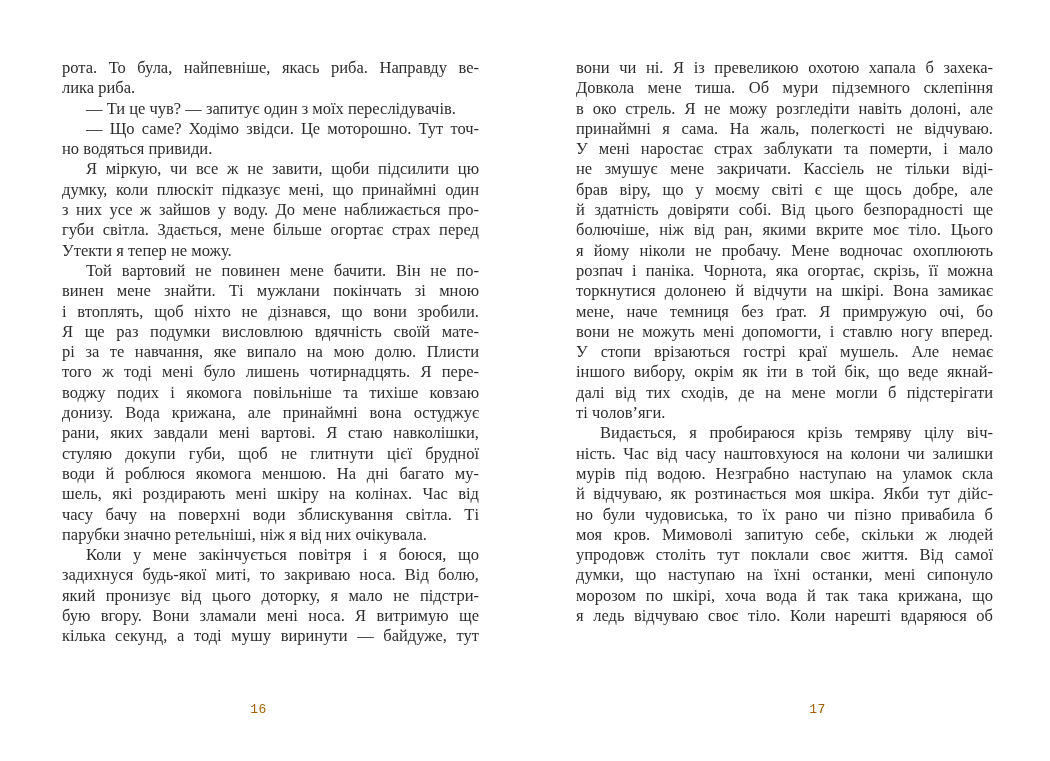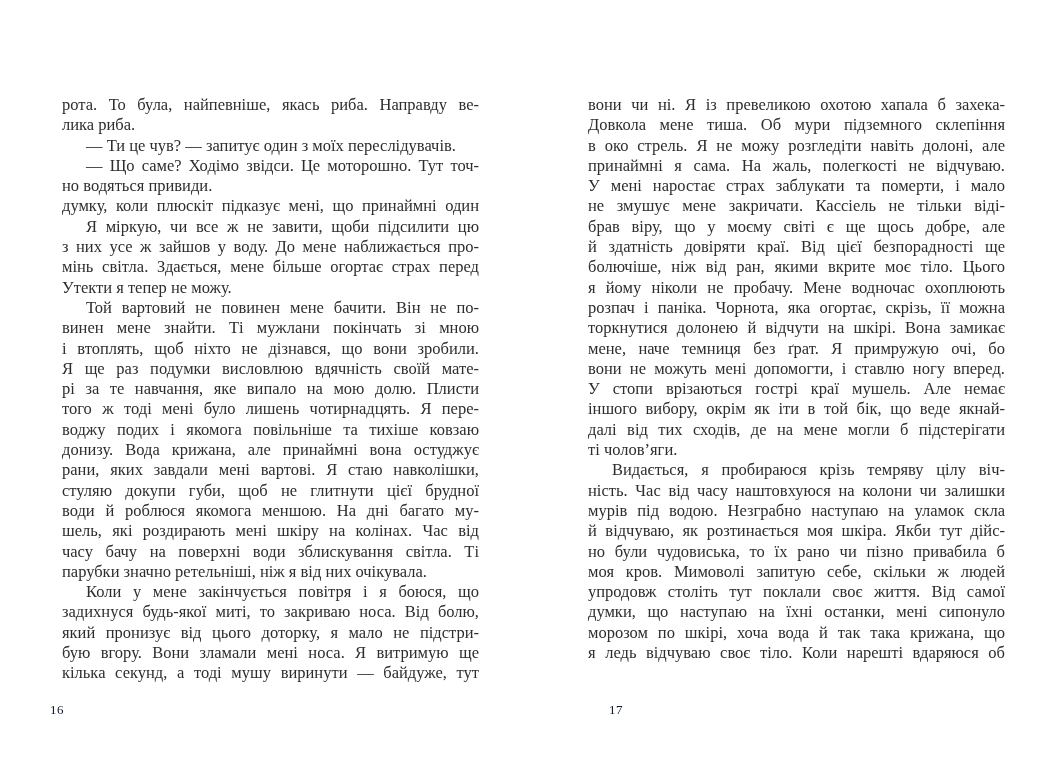--- a/index.html
+++ b/index.html
@@ -19,66 +19,66 @@
     inset: 0;
     background: #ffffff;
   }
   .page-column {
     position: absolute;
     top: 58px;
     width: 417px;
     font-family: "Liberation Serif", "DejaVu Serif", serif;
     font-size: 16.5px;
     color: #2d2d2d;
-    margin-top: 37px;
   }
   .page-column.left  { left: 62px; }
-  .page-column.right { left: 588px; }
+  .page-column.right { left: 576px; }
   .line {
     height: 20.3px;
     line-height: 20.3px;
     text-align: justify;
     text-align-last: justify;
     text-justify: inter-word;
     white-space: normal;
     overflow: hidden;
   }
   .line.end {
     text-align: center;
     text-align-last: left;
   }
   .line.indent {
     text-indent: 24px;
   }
   .page-num {
     position: absolute;
     top: 702px;
     width: 417px;
-    font-family: Liberation Serif, serif;
+    text-align: center;
+    font-family: Liberation Mono, monospace;
     font-size: 13px;
-    color: #0f172a;
+    color: #a16207;
     letter-spacing: 0.5px;
   }
   .page-num.left  { left: 50px; }
   .page-num.right { left: 609px; }
 </style>
 </head>
 <body>
 
 <div class="spread">
   <div class="page-column left">
       <div class="line">рота. То була, найпевніше, якась риба. Направду ве-</div>
       <div class="line end">лика риба.</div>
       <div class="line end indent">— Ти це чув? — запитує один з моїх переслідувачів.</div>
       <div class="line indent">— Що саме? Ходімо звідси. Це моторошно. Тут точ-</div>
       <div class="line end">но водяться привиди.</div>
+      <div class="line indent">Я міркую, чи все ж не завити, щоби підсилити цю</div>
       <div class="line">думку, коли плюскіт підказує мені, що принаймні один</div>
-      <div class="line indent">Я міркую, чи все ж не завити, щоби підсилити цю</div>
       <div class="line">з них усе ж зайшов у воду. До мене наближається про-</div>
-      <div class="line">мінь світла. Здається, мене більше огортає страх перед</div>
+      <div class="line">губи світла. Здається, мене більше огортає страх перед</div>
       <div class="line end">Утекти я тепер не можу.</div>
       <div class="line indent">Той вартовий не повинен мене бачити. Він не по-</div>
       <div class="line">винен мене знайти. Ті мужлани покінчать зі мною</div>
       <div class="line">і втоплять, щоб ніхто не дізнався, що вони зробили.</div>
       <div class="line">Я ще раз подумки висловлюю вдячність своїй мате-</div>
       <div class="line">рі за те навчання, яке випало на мою долю. Плисти</div>
       <div class="line">того ж тоді мені було лишень чотирнадцять. Я пере-</div>
       <div class="line">воджу подих і якомога повільніше та тихіше ковзаю</div>
       <div class="line">донизу. Вода крижана, але принаймні вона остуджує</div>
       <div class="line">рани, яких завдали мені вартові. Я стаю навколішки,</div>
@@ -95,21 +95,21 @@
     </div>
 
   <div class="page-column right">
       <div class="line">вони чи ні. Я із превеликою охотою хапала б захека-</div>
       <div class="line">Довкола мене тиша. Об мури підземного склепіння</div>
       <div class="line">в око стрель. Я не можу розгледіти навіть долоні, але</div>
       <div class="line">принаймні я сама. На жаль, полегкості не відчуваю.</div>
       <div class="line">У мені наростає страх заблукати та померти, і мало</div>
       <div class="line">не змушує мене закричати. Кассіель не тільки віді-</div>
       <div class="line">брав віру, що у моєму світі є ще щось добре, але</div>
-      <div class="line">й здатність довіряти краї. Від цієї безпорадності ще</div>
+      <div class="line">й здатність довіряти собі. Від цього безпорадності ще</div>
       <div class="line">болючіше, ніж від ран, якими вкрите моє тіло. Цього</div>
       <div class="line">я йому ніколи не пробачу. Мене водночас охоплюють</div>
       <div class="line">розпач і паніка. Чорнота, яка огортає, скрізь, її можна</div>
       <div class="line">торкнутися долонею й відчути на шкірі. Вона замикає</div>
       <div class="line">мене, наче темниця без ґрат. Я примружую очі, бо</div>
       <div class="line">вони не можуть мені допомогти, і ставлю ногу вперед.</div>
       <div class="line">У стопи врізаються гострі краї мушель. Але немає</div>
       <div class="line">іншого вибору, окрім як іти в той бік, що веде якнай-</div>
       <div class="line">далі від тих сходів, де на мене могли б підстерігати</div>
       <div class="line end">ті чолов’яги.</div>

